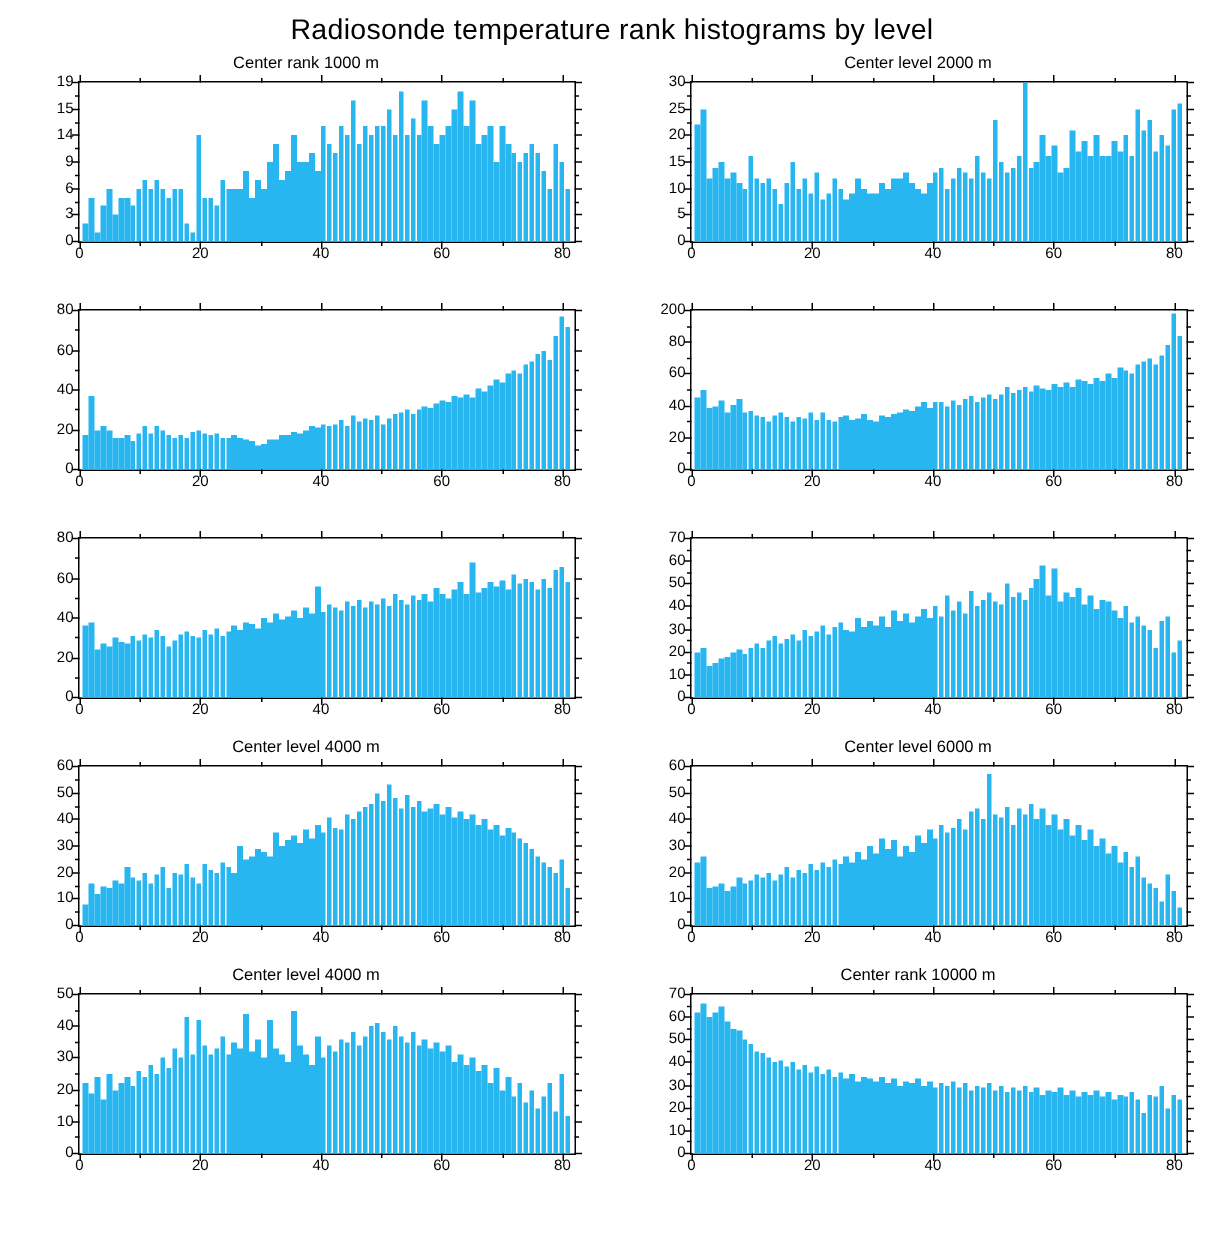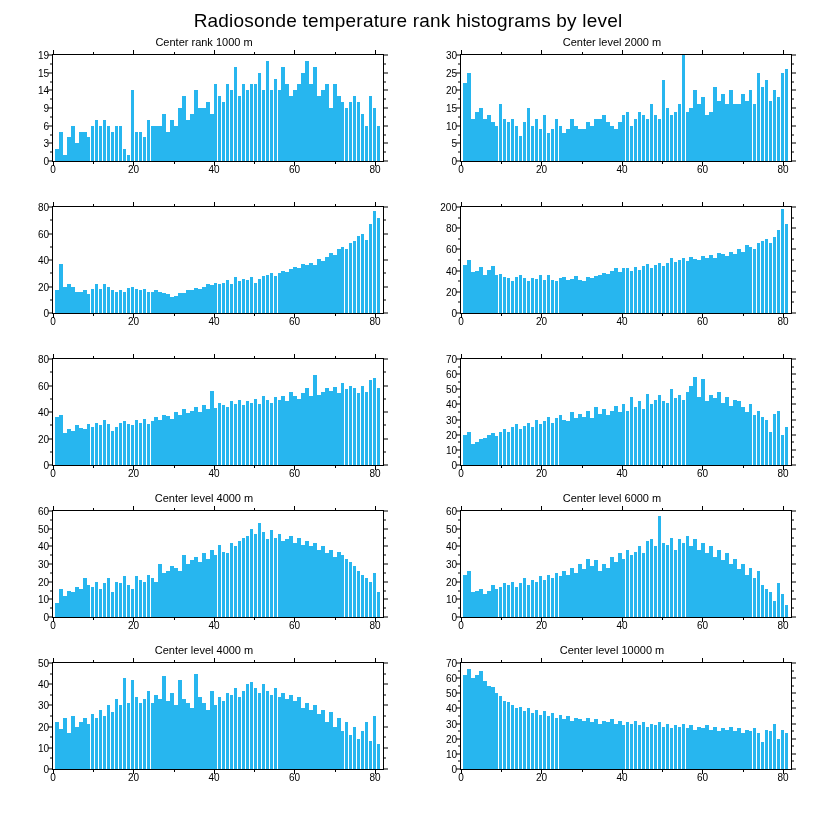--- a/index.html
+++ b/index.html
@@ -1372,21 +1372,21 @@
         <div class="xtickmark top minor" style="left: 12.1951%;"></div>
         <div class="xtickmark minor" style="left: 36.5854%;"></div>
         <div class="xtickmark top minor" style="left: 36.5854%;"></div>
         <div class="xtickmark minor" style="left: 60.9756%;"></div>
         <div class="xtickmark top minor" style="left: 60.9756%;"></div>
         <div class="xtickmark minor" style="left: 85.3659%;"></div>
         <div class="xtickmark top minor" style="left: 85.3659%;"></div>
       </div>
     </div>
     <div class="panel">
-      <div class="panel-title">Center level 10000 m</div>
+      <div class="panel-title">Center rank 10000 m</div>
       <div class="plot-area">
         <div class="bars">
           <div class="bar" style="height: 88.5714%;"></div>
           <div class="bar" style="height: 94.2857%;"></div>
           <div class="bar" style="height: 85.7143%;"></div>
           <div class="bar" style="height: 88.5714%;"></div>
           <div class="bar" style="height: 92.8571%;"></div>
           <div class="bar" style="height: 82.8571%;"></div>
           <div class="bar" style="height: 78.5714%;"></div>
           <div class="bar" style="height: 77.1429%;"></div>

